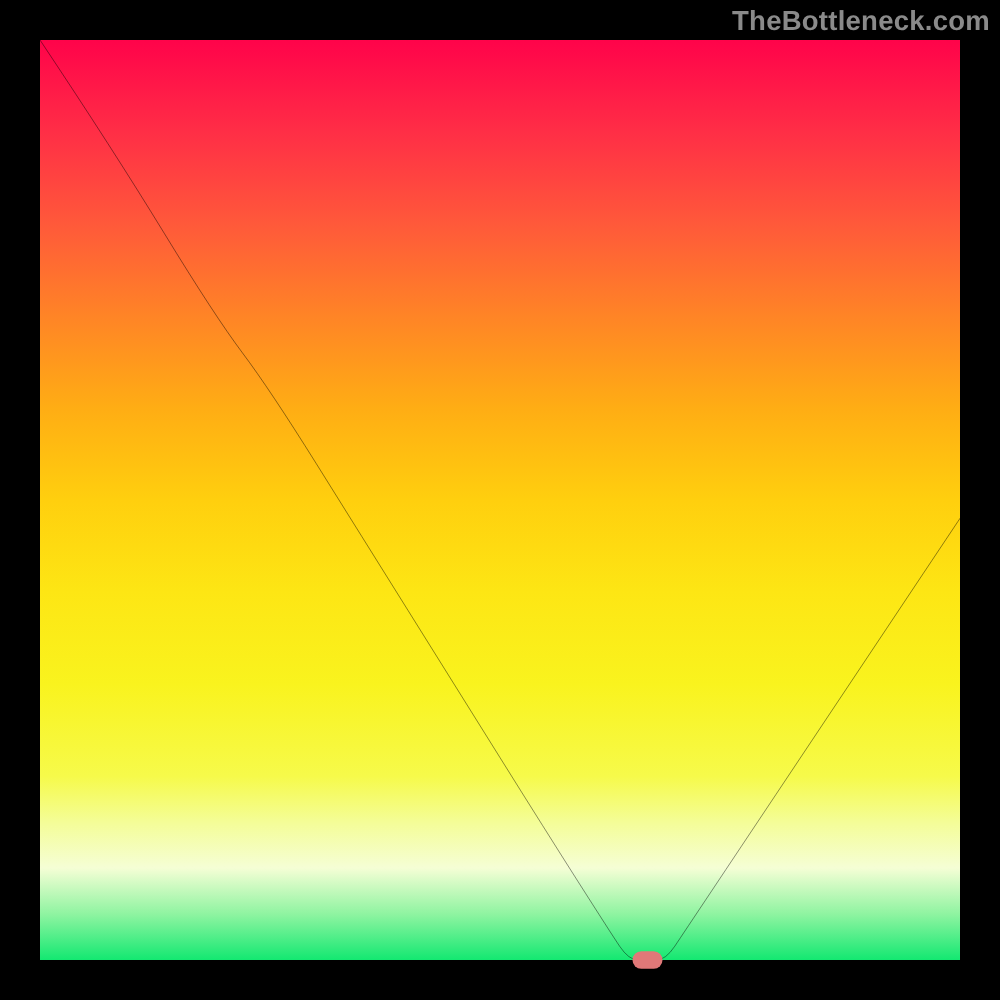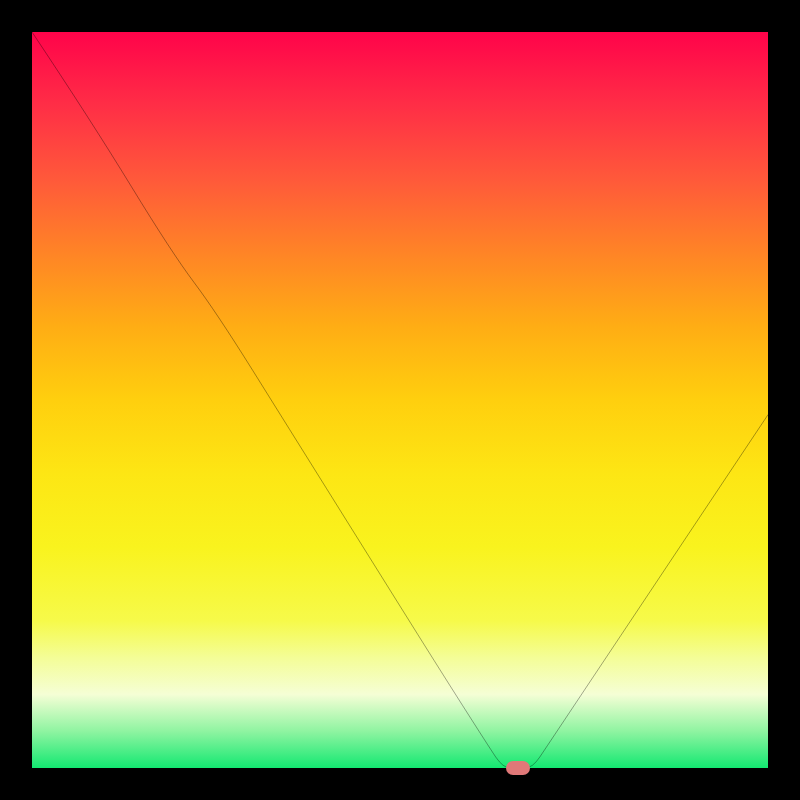--- a/index.html
+++ b/index.html
@@ -72,14 +72,15 @@
 
   <div class="plot-area">
 
     <svg class="curve" viewBox="0 0 100 100" preserveAspectRatio="none">
       <path id="curve-path" fill="none" stroke="#000" stroke-width="0.35" vector-effect="non-scaling-stroke" stroke-linejoin="round" stroke-linecap="round" d="M 0 0 Q 8 12 13.5 21 Q 19 30 22 34 Q 25 38 30 46 Q 35 54 40 62 Q 45 70 50 78 Q 55 86 58.5 91.5 Q 62 97 63 98.5 Q 64 100 65 100 Q 66 100 67 100 Q 68 100 69 98.5 Q 70 97 73 92.5 Q 76 88 80 82 Q 84 76 88 70 Q 92 64 96 58 T 100 52"></path>
     </svg>
 
     <div class="marker" id="marker" style="left: 66%; top: 100%;"></div>
   </div>
 
+  <div class="watermark">TheBottleneck.com</div>
 
 </div>
 
 </body></html>

